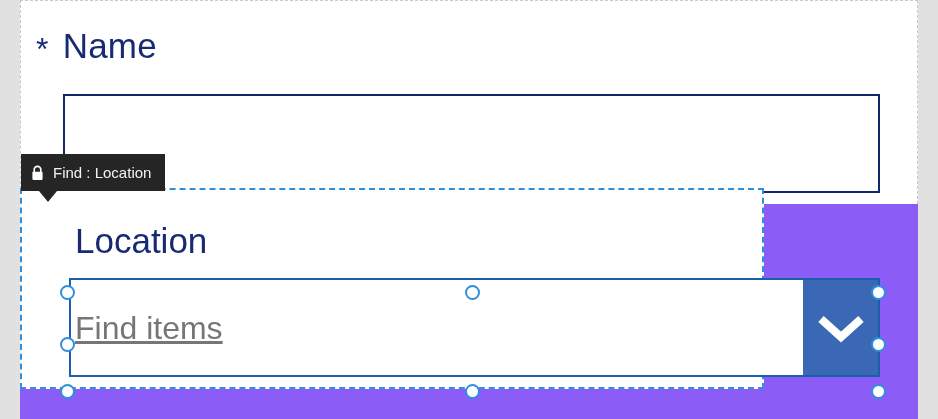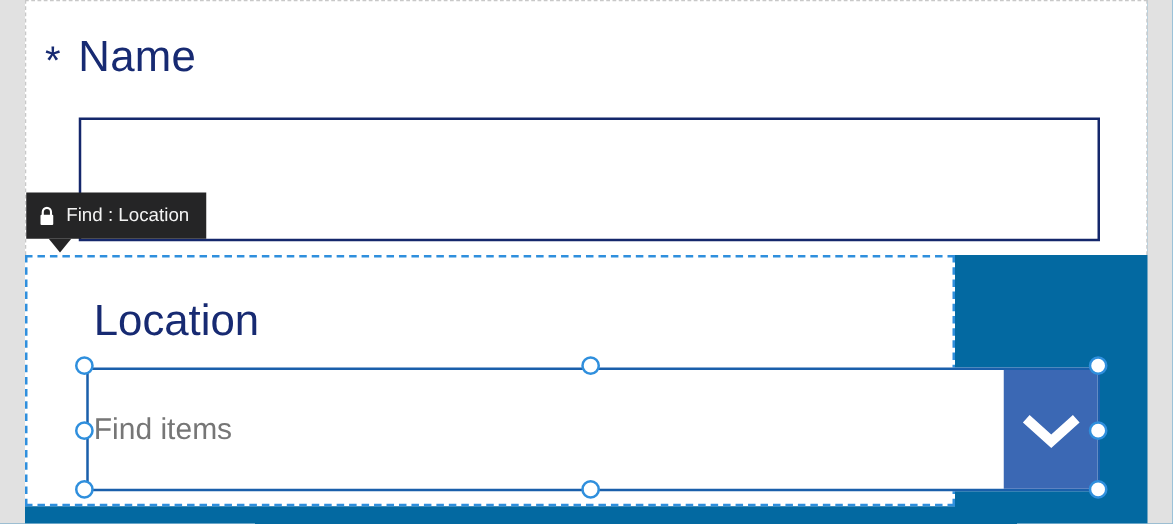--- a/index.html
+++ b/index.html
@@ -10,21 +10,21 @@
   }
   body {
     font-family: "Liberation Sans", "DejaVu Sans", sans-serif;
   }
 
   #canvas {
     position: relative;
     width: 938px;
     height: 419px;
     overflow: hidden;
-    background: #0369a1;
+    background: #8b5cf6;
   }
 
   
   .gutter {
     position: absolute;
     top: 0;
     height: 419px;
     background: #e1e1e1;
   }
   .gutter.left  { left: 0;  width: 20px; }
@@ -68,21 +68,21 @@
     height: 99px;
     background: #ffffff;
     border: 2px solid #14276b;
     box-sizing: border-box;
   }
 
   
   .card-location {
     position: absolute;
     left: 20px;
-    top: 204px;
+    top: 188px;
     width: 744px;
     height: 201px;
     background: #ffffff;
     border: 2px dashed #2f8fdd;
     box-sizing: border-box;
   }
 
   .label-location {
     position: absolute;
     left: 53px;
@@ -102,24 +102,25 @@
     height: 99px;
     background: #ffffff;
     border: 2px solid #1a5fab;
     box-sizing: border-box;
   }
   .combobox-placeholder {
     position: absolute;
     left: 4px;
     top: 50%;
     transform: translateY(-50%);
-    font-size: 24px;
+    font-size: 32px;
     line-height: 44px;
     color: #767676;
     white-space: nowrap;
+    text-decoration: underline;
   }
   .combobox-chevron-btn {
     position: absolute;
     right: 0px;
     top: 0px;
     width: 75px;
     height: 95px;
     background: #3b68b4;
     display: flex;
     align-items: center;

